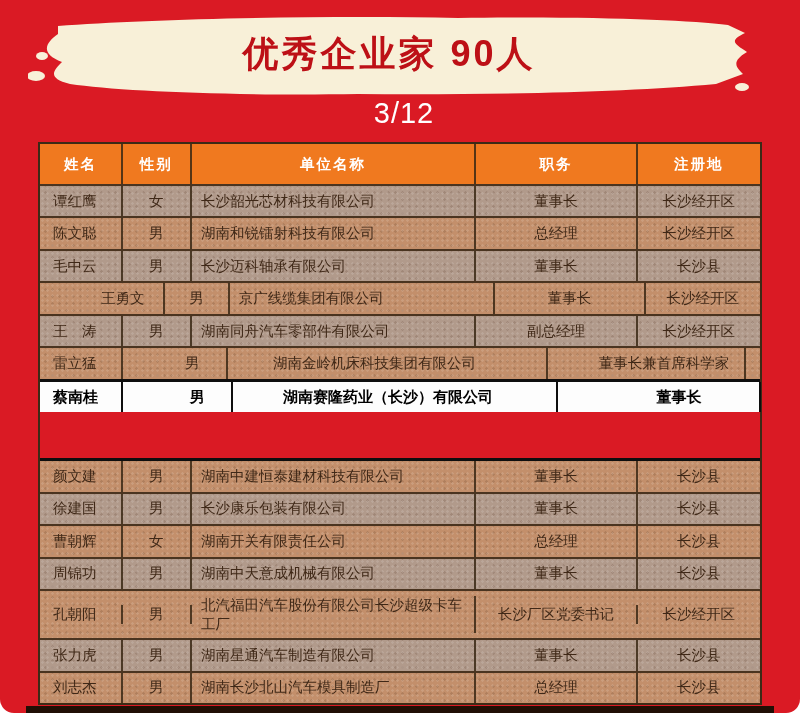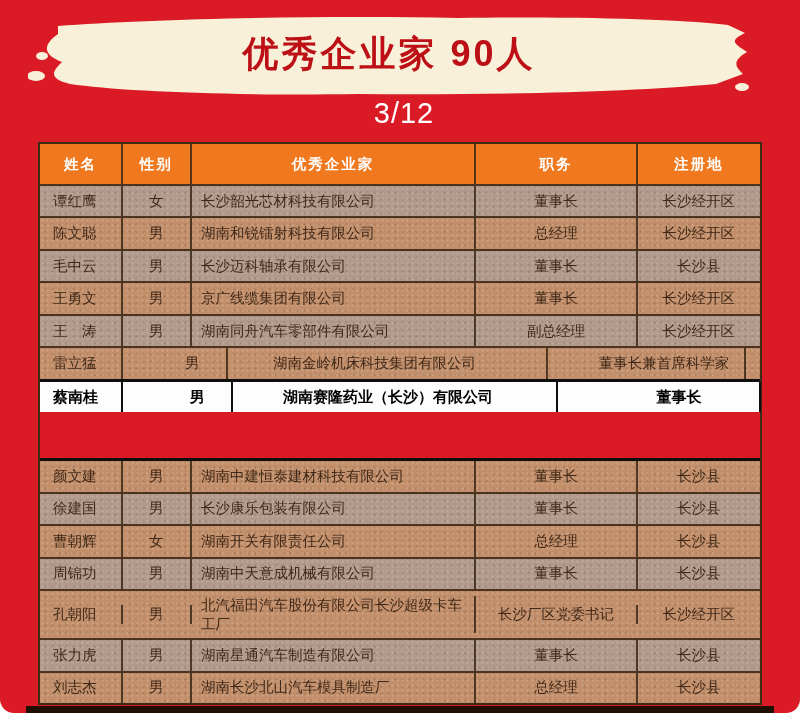--- a/index.html
+++ b/index.html
@@ -90,21 +90,21 @@
     </svg>
     <div class="title">优秀企业家 90人</div>
   </div>
 
   <div class="page-num">3/12</div>
 
   <div class="table">
     <div class="thead">
         <div class="cell c-name">姓名</div>
         <div class="cell c-gender">性别</div>
-        <div class="cell c-company">优秀企业家</div>
+        <div class="cell c-company">单位名称</div>
         <div class="cell c-position">职务</div>
         <div class="cell c-location">注册地</div>
       </div>
     <div class="tbody">
         <div class="trow gray" style="flex-grow: 1;">
           <div class="cell c-name">谭红鹰</div>
           <div class="cell c-gender">女</div>
           <div class="cell c-company">长沙韶光芯材科技有限公司</div>
           <div class="cell c-position">董事长</div>
           <div class="cell c-location">长沙经开区</div>
@@ -116,21 +116,21 @@
           <div class="cell c-position">总经理</div>
           <div class="cell c-location">长沙经开区</div>
         </div>
         <div class="trow gray" style="flex-grow: 1;">
           <div class="cell c-name">毛中云</div>
           <div class="cell c-gender">男</div>
           <div class="cell c-company">长沙迈科轴承有限公司</div>
           <div class="cell c-position">董事长</div>
           <div class="cell c-location">长沙县</div>
         </div>
-        <div class="trow tan" style="flex-grow: 1;">
+        <div class="trow tan" style="flex-grow: 1; padding-left: 48px;">
           <div class="cell c-name">王勇文</div>
           <div class="cell c-gender">男</div>
           <div class="cell c-company">京广线缆集团有限公司</div>
           <div class="cell c-position">董事长</div>
           <div class="cell c-location">长沙经开区</div>
         </div>
         <div class="trow gray" style="flex-grow: 1;">
           <div class="cell c-name">王　涛</div>
           <div class="cell c-gender">男</div>
           <div class="cell c-company">湖南同舟汽车零部件有限公司</div>

